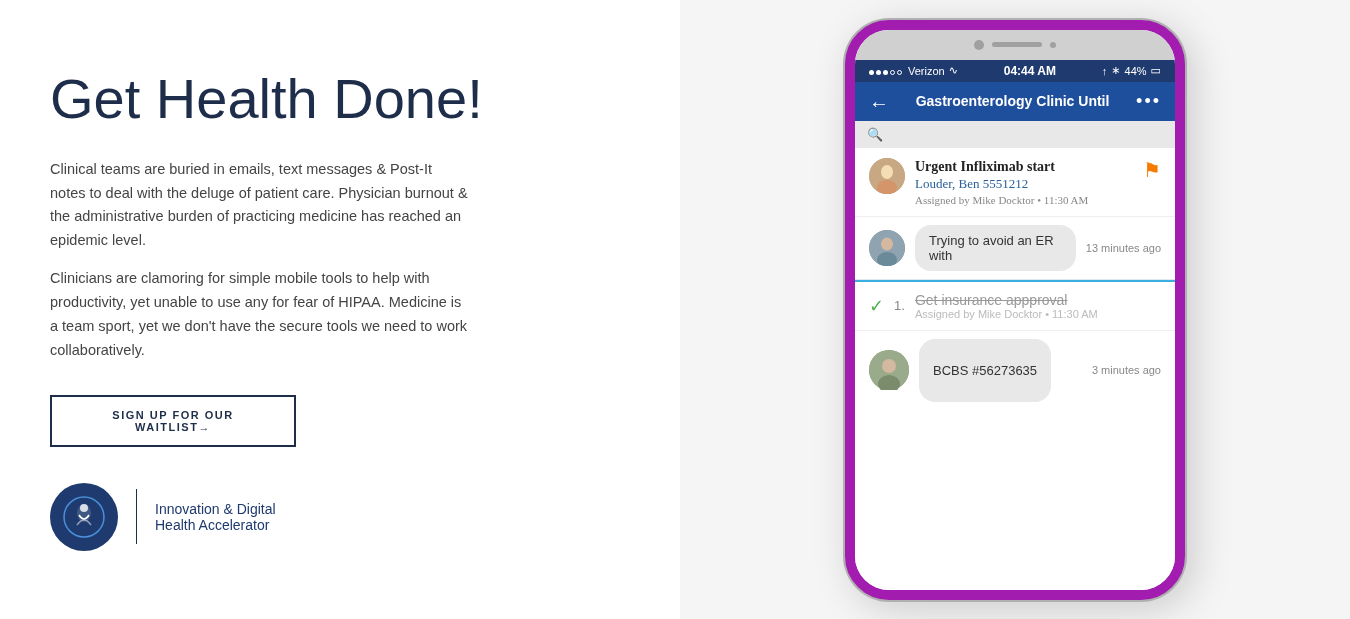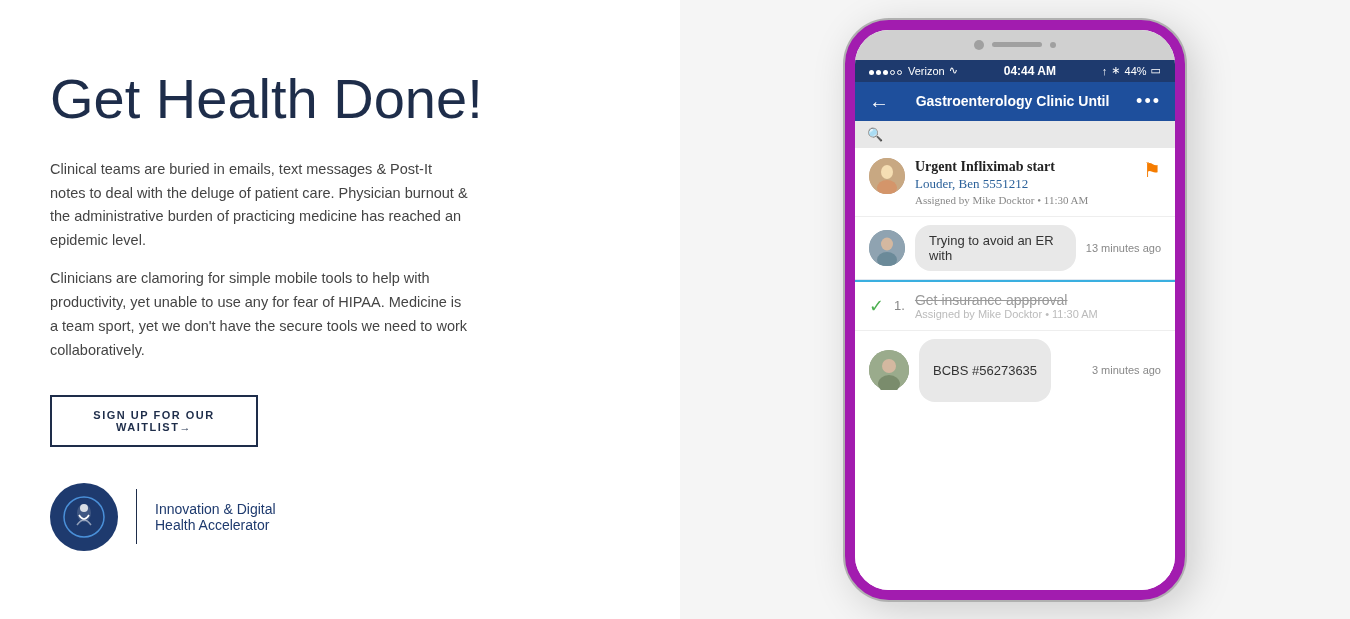--- a/index.html
+++ b/index.html
@@ -43,21 +43,21 @@
       color: #1e2d4a;
       padding: 12px 22px;
       font-size: 11px;
       font-weight: 700;
       letter-spacing: 1.5px;
       text-transform: uppercase;
       margin-top: 18px;
       margin-bottom: 36px;
       cursor: pointer;
       background: transparent;
-      width: 208px;
+      width: 246px;
     }
 
     .hospital-logo {
       display: flex;
       align-items: center;
       gap: 14px;
     }
 
     .logo-circle {
       width: 68px;

